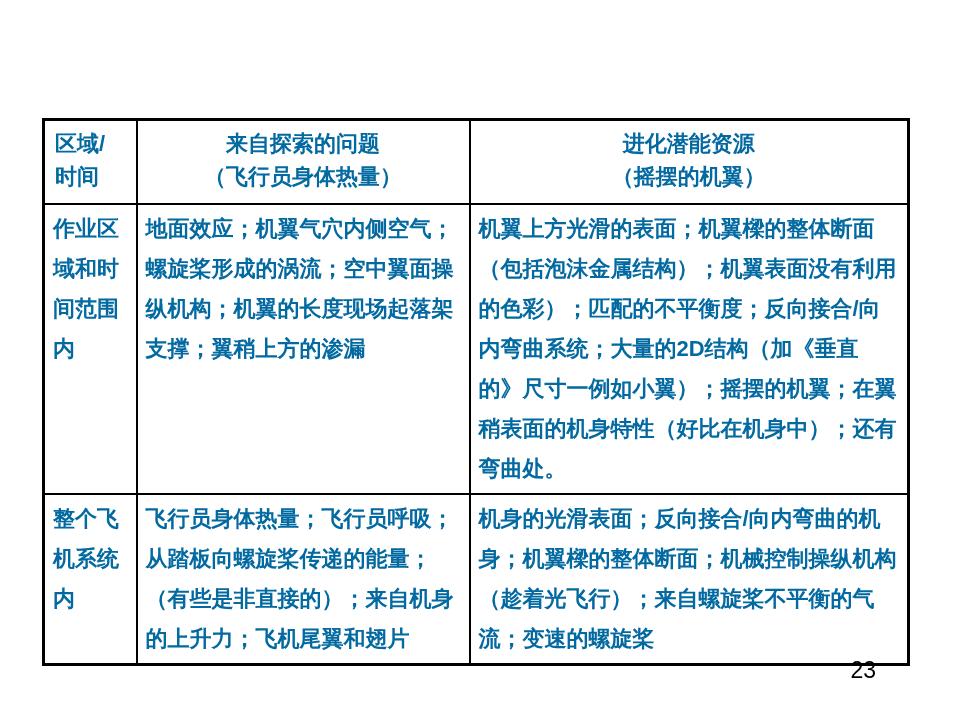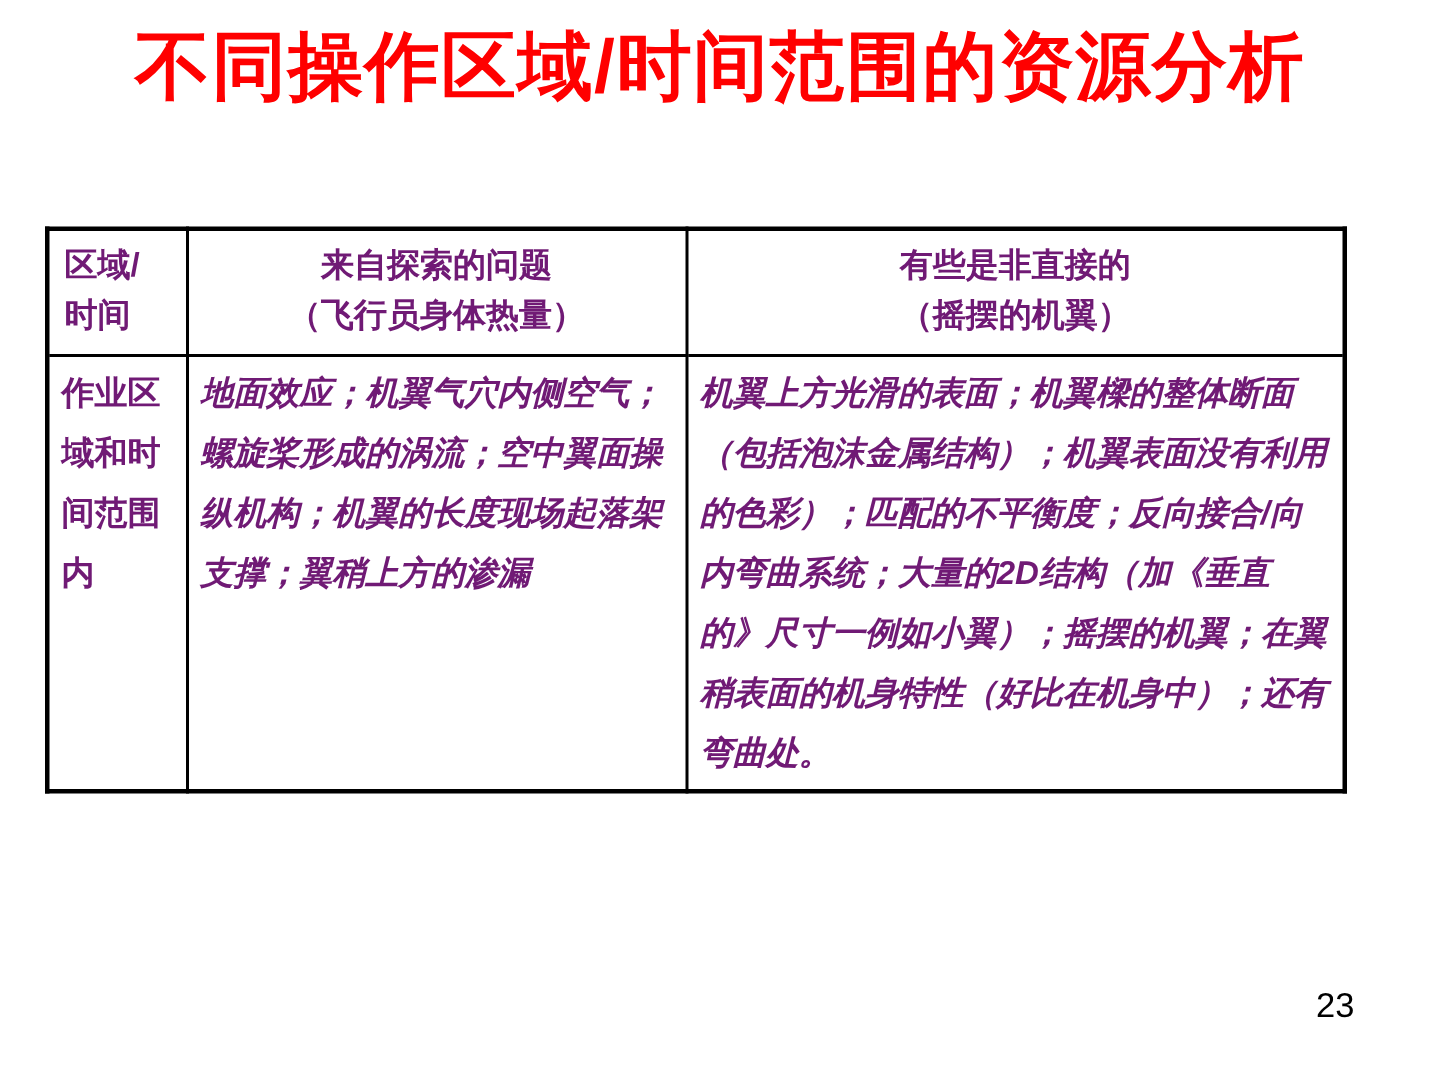--- a/index.html
+++ b/index.html
@@ -24,27 +24,26 @@
     text-align: center;
     font-size: 50px;
     line-height: 60px;
     font-weight: bold;
     color: #FF0000;
     letter-spacing: 1px;
     white-space: nowrap;
   }
   table.res-table {
     position: absolute;
-    left: 30px;
+    left: 42px;
     top: 118px;
     width: 865px;
     border-collapse: collapse;
     table-layout: fixed;
-    color: #701a75;
-    margin-top: 33px;
+    color: #0369a1;
   }
   table.res-table th,
   table.res-table td {
     border: 2px solid #000000;
     vertical-align: top;
     font-weight: bold;
     font-size: 22px;
     line-height: 40px;
     padding: 4px 8px;
     overflow: hidden;
@@ -61,68 +60,71 @@
   tr.header-row th.corner-cell {
     text-align: left;
     word-break: break-all;
     padding: 6px 20px 4px 10px;
   }
   td.row-label {
     padding: 6px 20px 4px 10px; 
   }
   td.cell-text {
     text-align: left;
-    font-style: italic;
   }
   tr.row-1 td { height: 203px; }
   tr.row-2 td { height: 144px; }
   tr.row-3 td { height: 116px; }
   .page-number {
     position: absolute;
     top: 657px;
-    left: 845px;
+    left: 818px;
     width: 58px;
     text-align: right;
     font-size: 23px;
     line-height: 26px;
     color: #000000;
     font-weight: normal;
   }
 </style>
 </head>
 <body>
 
 <div class="slide">
 
-  <h1 class="title">不同操作区域/时间范围的资源分析</h1>
 
   <table class="res-table">
     <colgroup>
       <col style="width:93px">
       <col style="width:333px">
       <col style="width:439px">
     </colgroup>
     <tbody>
       <tr class="header-row">
         <th class="corner-cell">区域/时间</th>
         <th>
           <div>来自探索的问题</div>
           <div>（飞行员身体热量）</div>
         </th>
         <th>
-          <div>有些是非直接的</div>
+          <div>进化潜能资源</div>
           <div>（摇摆的机翼）</div>
         </th>
       </tr>
 
       <tr class="row-1">
         <td class="row-label">作业区域和时间范围内</td>
         <td class="cell-text">地面效应；机翼气穴内侧空气；螺旋桨形成的涡流；空中翼面操纵机构；机翼的长度现场起落架支撑；翼稍上方的渗漏</td>
         <td class="cell-text">机翼上方光滑的表面；机翼樑的整体断面（包括泡沫金属结构）；机翼表面没有利用的色彩）；匹配的不平衡度；反向接合/向内弯曲系统；大量的2D结构（加《垂直的》尺寸一例如小翼）；摇摆的机翼；在翼稍表面的机身特性（好比在机身中）；还有弯曲处。</td>
       </tr>
 
+      <tr class="row-2">
+        <td class="row-label">整个飞机系统内</td>
+        <td class="cell-text">飞行员身体热量；飞行员呼吸；从踏板向螺旋桨传递的能量；（有些是非直接的）；来自机身的上升力；飞机尾翼和翅片</td>
+        <td class="cell-text">机身的光滑表面；反向接合/向内弯曲的机身；机翼樑的整体断面；机械控制操纵机构（趁着光飞行）；来自螺旋桨不平衡的气流；变速的螺旋桨</td>
+      </tr>
 
     </tbody>
   </table>
 
   <div class="page-number">23</div>
 
 </div>
 
 </body></html>

